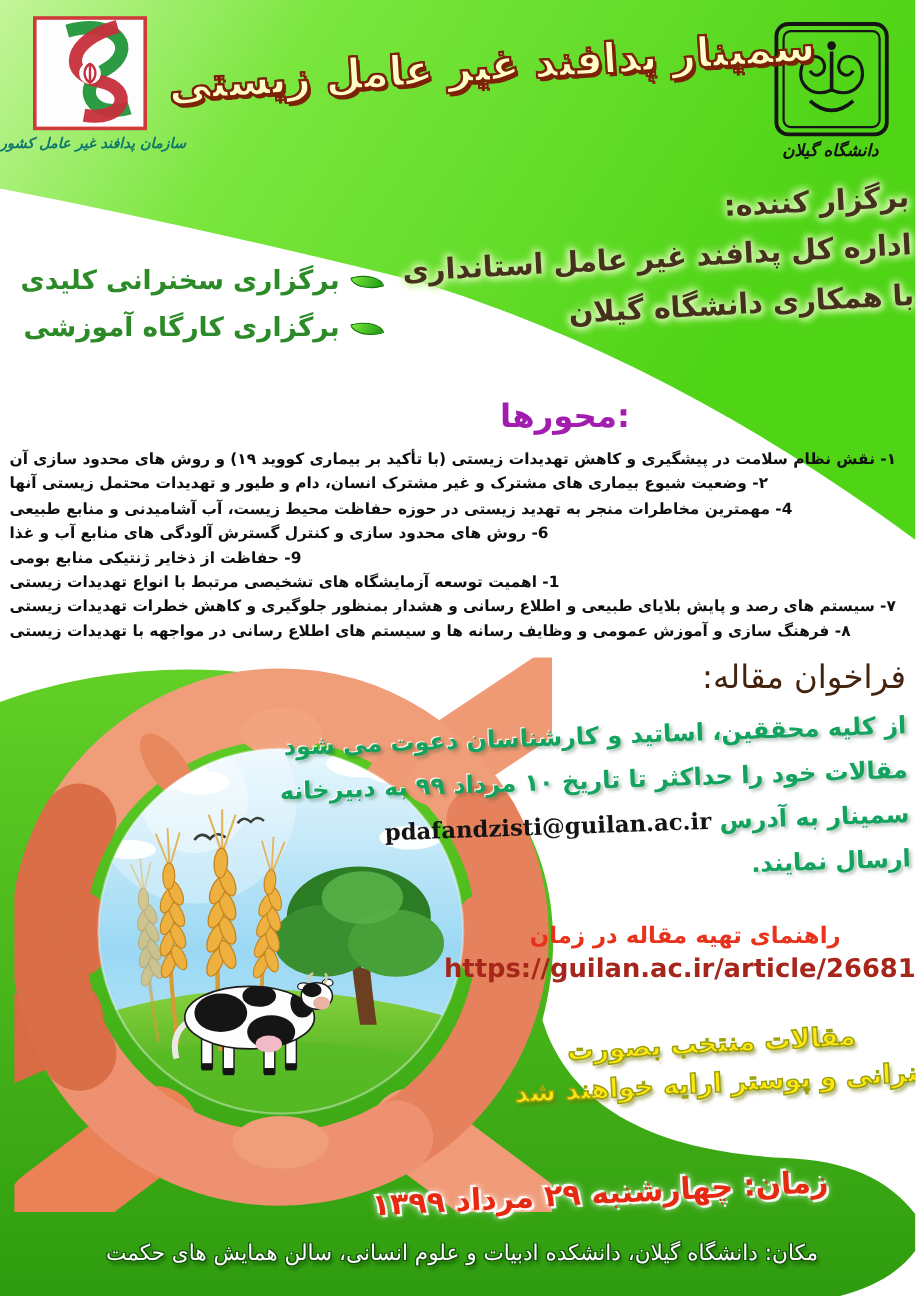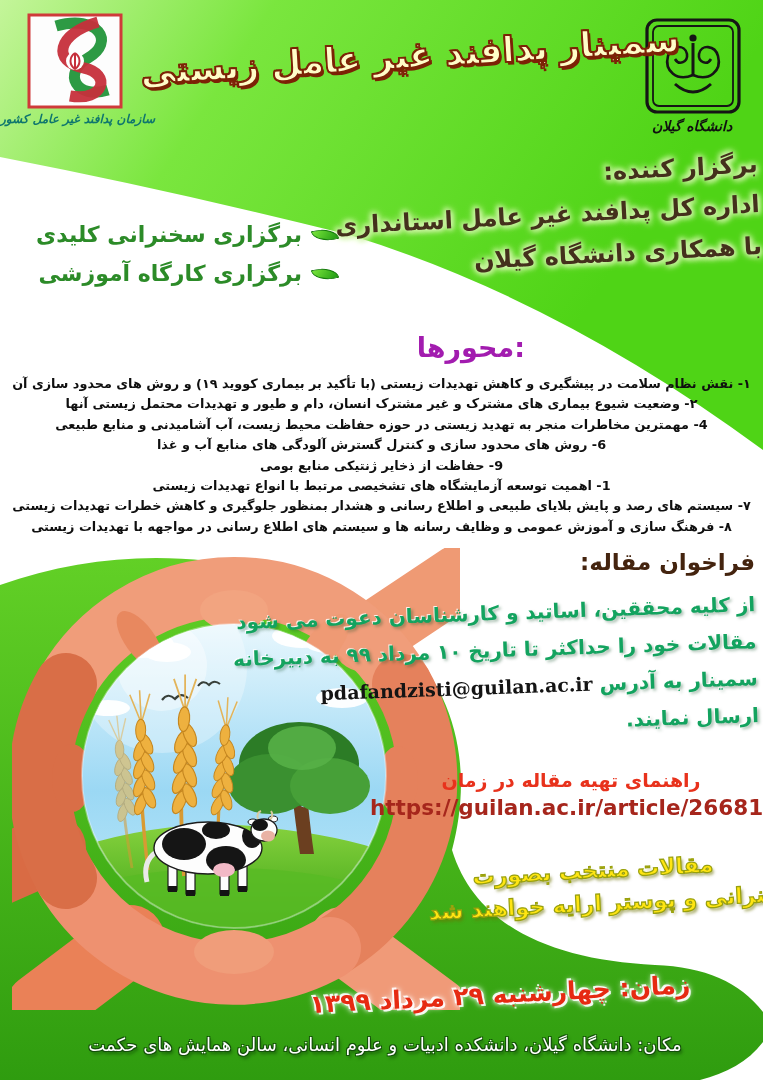--- a/index.html
+++ b/index.html
@@ -17,34 +17,34 @@
   .logo-caption{font-weight:bold;text-align:center;white-space:nowrap}
   .cap-left{left:0;top:112px;width:154px;font-size:12px;color:#0f766e;font-style:italic}
   .cap-right{left:618px;top:118px;width:148px;font-size:14px;color:#101010;font-style:italic}
 
   .organizer{right:6px;top:150px;text-align:right;direction:rtl;transform:rotate(-3deg);
              transform-origin:right top;color:#44301c;font-weight:bold;white-space:nowrap}
   .organizer div{text-shadow:0 0 6px #d9f8b2,0 0 10px #d9f8b2,2px 2px 5px #c4f29a,-2px -2px 5px #c4f29a}
   .org-heading{font-size:24px;margin-bottom:12px}
   .org-line{font-size:24px;margin-bottom:14px}
 
-  .features{right:425px;top:222px;direction:rtl;text-align:right;color:#2c8b28;font-weight:bold;
+  .features{right:444px;top:222px;direction:rtl;text-align:right;color:#2c8b28;font-weight:bold;
             font-size:22px;white-space:nowrap}
   .feature-row{display:flex;align-items:center;gap:10px;margin-bottom:14px}
   .leaf{width:26px;height:14px;border-radius:2% 100% 2% 100%;flex:0 0 auto;
         background:linear-gradient(135deg,#7ae63c,#1f9a12);transform:rotate(-14deg);
         border:1px solid #157a0c}
 
   .topics-heading{right:238px;top:332px;font-size:27px;font-weight:bold;color:#a21caf;
         text-shadow:0 0 5px #fff,0 0 9px #fff,2px 2px 3px rgba(255,255,255,.95);white-space:nowrap}
-  .topics{left:8px;right:8px;top:374px;direction:rtl;text-align:center;color:#0f0f0f;
+  .topics{left:8px;right:8px;top:374px;direction:rtl;text-align:left;color:#0f0f0f;
           font-weight:bold;font-size:12.8px;line-height:20.4px}
   .topics div{white-space:nowrap}
 
-  .cfp-heading{right:8px;top:549px;font-size:23px;font-weight:bold;color:#44240f;direction:rtl;
+  .cfp-heading{right:8px;top:549px;font-size:27px;font-weight:normal;color:#44240f;direction:rtl;
         text-shadow:1px 1px 2px rgba(255,255,255,.7);white-space:nowrap}
   .call{right:8px;top:592px;direction:rtl;text-align:right;transform:rotate(-2deg);
         transform-origin:right top;color:#13a35f;font-weight:bold;font-size:20px;white-space:nowrap}
   .call .ln{margin-bottom:13px;
         text-shadow:-1px -1px 0 rgba(255,255,255,.85),2px 2px 3px rgba(20,80,40,.35)}
   .call .email{font-family:"DejaVu Serif","Liberation Serif",serif;color:#141414;font-size:19px;
         text-shadow:none;direction:ltr;unicode-bidi:embed}
 
   .guide-label{left:385px;width:372px;top:769px;text-align:center;font-size:19px;font-weight:bold;
         color:#e8321c;white-space:nowrap}

